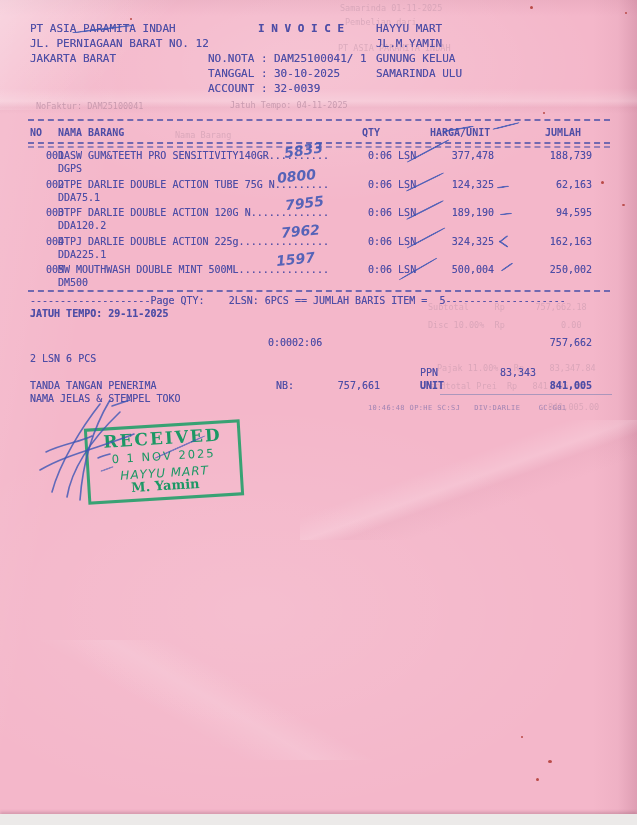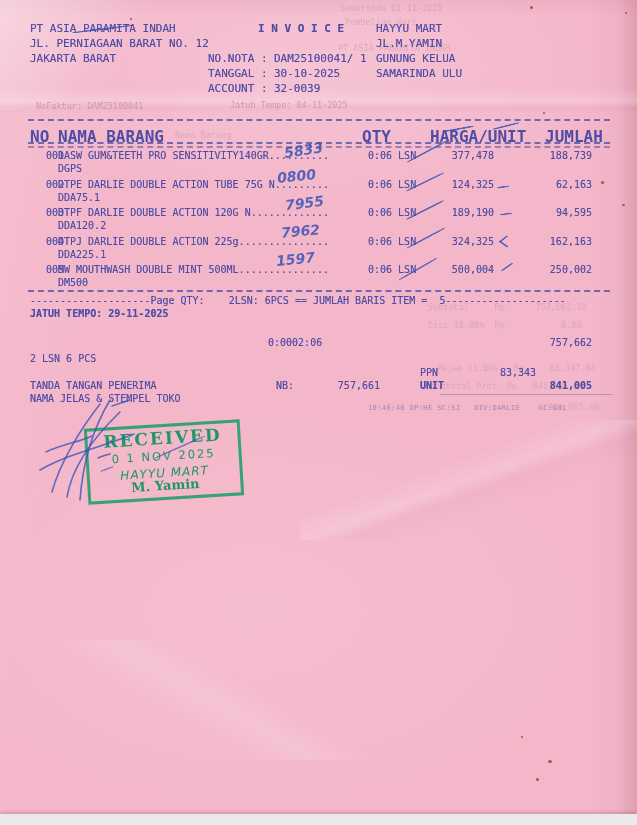--- a/index.html
+++ b/index.html
@@ -34,21 +34,21 @@
   #table-area{position:absolute;left:30px;top:150px;width:578px;}
   .trow{position:relative;height:28.5px;}
   .trow span{position:absolute;color:#4d4da6;font-size:10px;white-space:pre;text-shadow:0 0 .6px rgba(77,77,166,.5);}
   .c-no{left:16px;top:0;}
   .c-desc{left:28px;top:0;}
   .c-code{left:28px;top:13px;}
   .c-qty{left:338px;top:0;}
   .c-harga{left:372px;top:0;width:92px;text-align:right;}
   .c-jumlah{left:470px;top:0;width:92px;text-align:right;}
 
-  .hdr span{position:absolute;color:#4d4da6;font-size:16px;font-weight:bold;white-space:pre;}
+  .hdr span{position:absolute;color:#4d4da6;font-size:10px;font-weight:bold;white-space:pre;}
 
   .ghost{position:absolute;color:#b2879e;opacity:.65;font-size:8.5px;white-space:pre;}
   .ghost2{position:absolute;color:#c195aa;opacity:.5;font-size:8.5px;white-space:pre;}
 
   .note{position:absolute;color:#3b55b5;font-family:"DejaVu Sans",sans-serif;font-style:italic;
         font-size:14px;font-weight:bold;opacity:.85;white-space:pre;}
   .pen{position:absolute;border-top:2px solid rgba(59,85,181,.85);border-radius:40%;}
 
   .stamp{position:absolute;left:86px;top:424px;width:150px;height:70px;
         border:3px solid rgba(22,158,100,.85);transform:rotate(-3.5deg);

